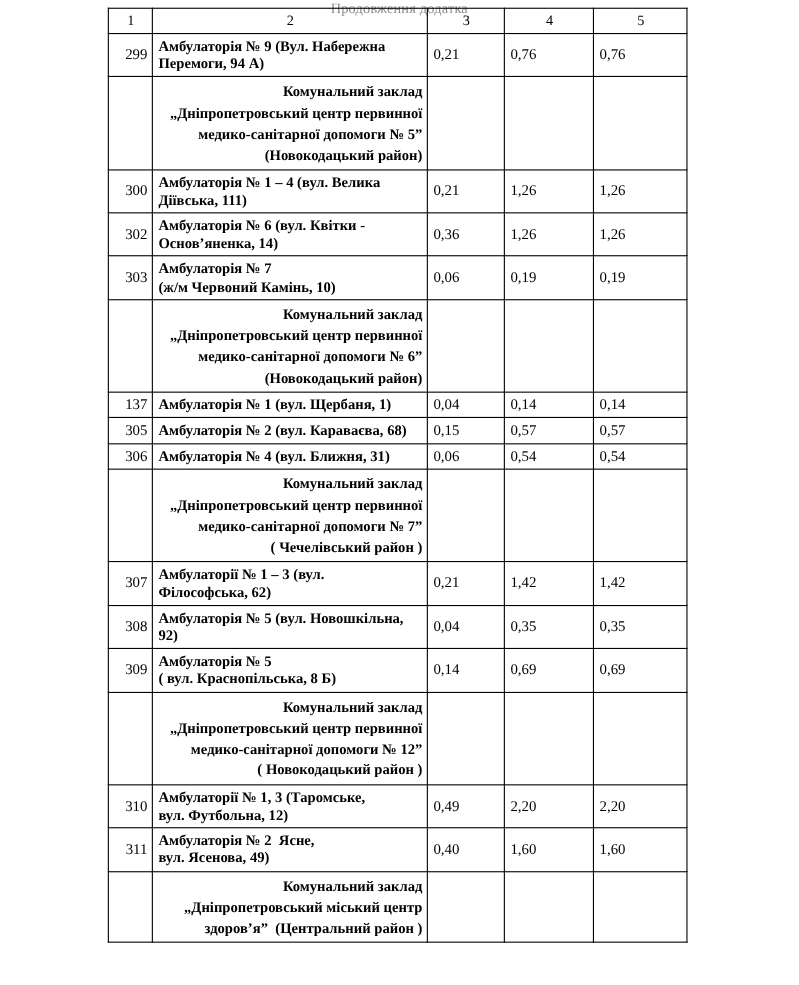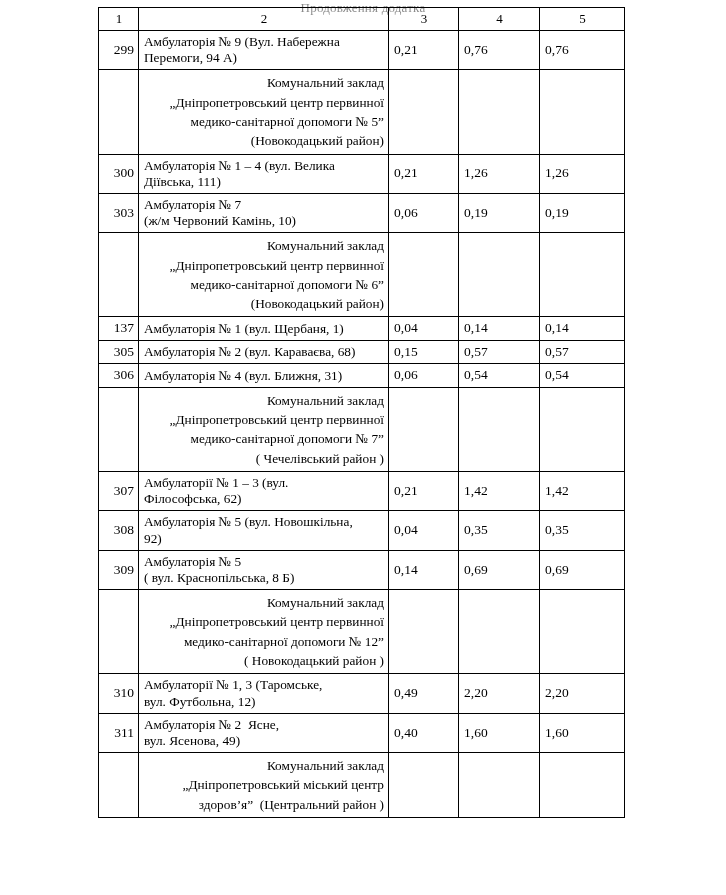--- a/index.html
+++ b/index.html
@@ -75,21 +75,21 @@
     text-align: left;
     font-size: 13.5px;
   }
   .group td {
     text-align: right;
     font-size: 13.3px;
     line-height: 1.45;
     padding-top: 5px;
     padding-bottom: 5px;
   }
-  .line { display: block; white-space: pre-wrap; }
+  .line { display: block; white-space: pre-wrap; font-weight: bold; }
 </style>
 </head>
 <body>
 
 <div class="page">
 
   <div class="page-header">Продовження додатка</div>
 
   <div class="table-wrap">
     <table class="doc-table">
@@ -134,20 +134,30 @@
             <td class="num">300</td>
             <td class="name">
               <span class="line">Амбулаторія № 1 – 4 (вул. Велика</span>
               <span class="line">Діївська, 111)</span>
             </td>
             <td class="val">0,21</td>
             <td class="val">1,26</td>
             <td class="val">1,26</td>
           </tr>
           <tr>
+            <td class="num">302</td>
+            <td class="name">
+              <span class="line">Амбулаторія № 6 (вул. Квітки -</span>
+              <span class="line">Основ’яненка, 14)</span>
+            </td>
+            <td class="val">0,36</td>
+            <td class="val">1,26</td>
+            <td class="val">1,26</td>
+          </tr>
+          <tr>
             <td class="num">303</td>
             <td class="name">
               <span class="line">Амбулаторія № 7</span>
               <span class="line">(ж/м Червоний Камінь, 10)</span>
             </td>
             <td class="val">0,06</td>
             <td class="val">0,19</td>
             <td class="val">0,19</td>
           </tr>
           <tr class="group">

